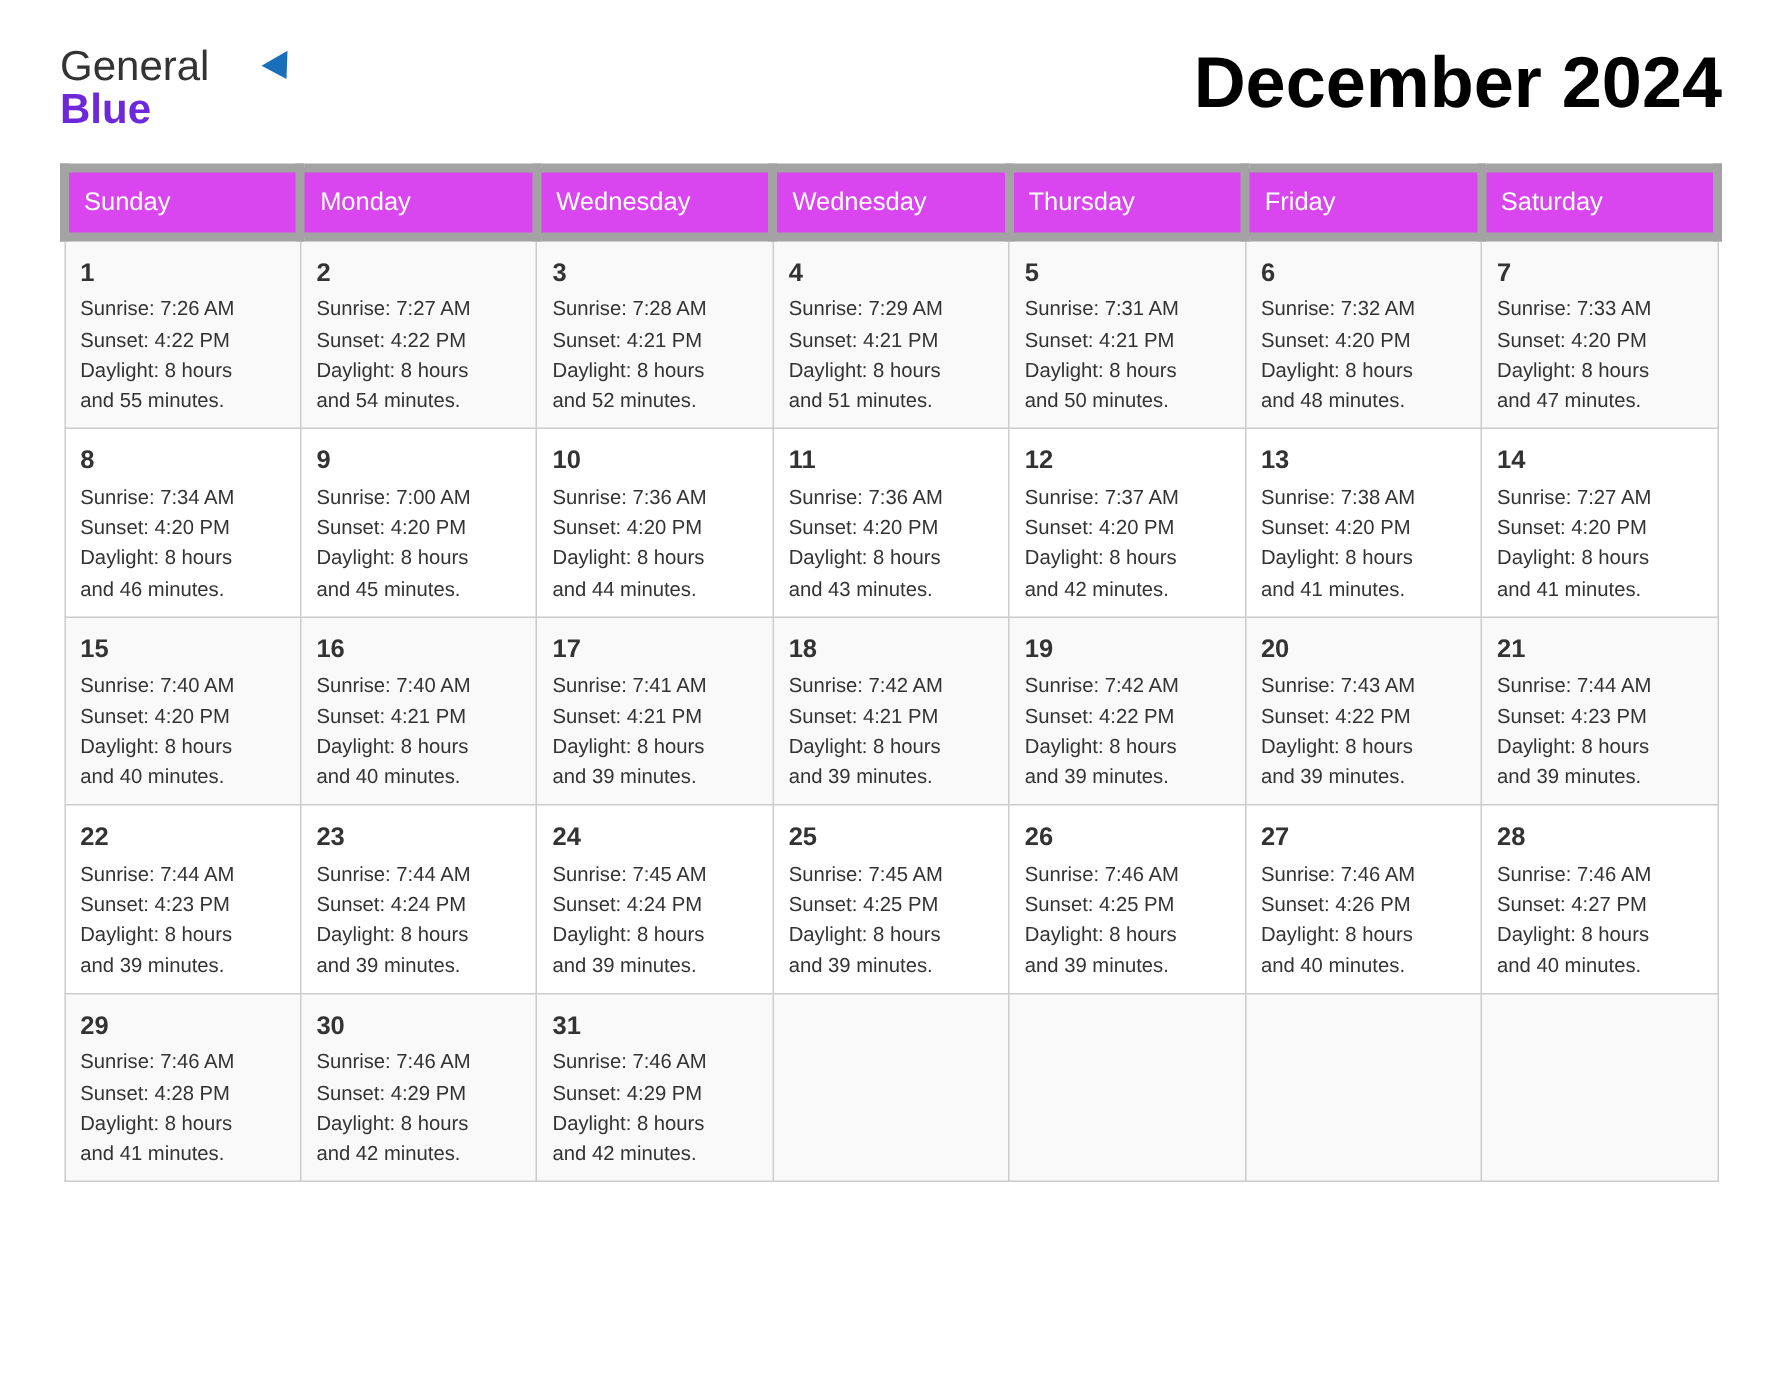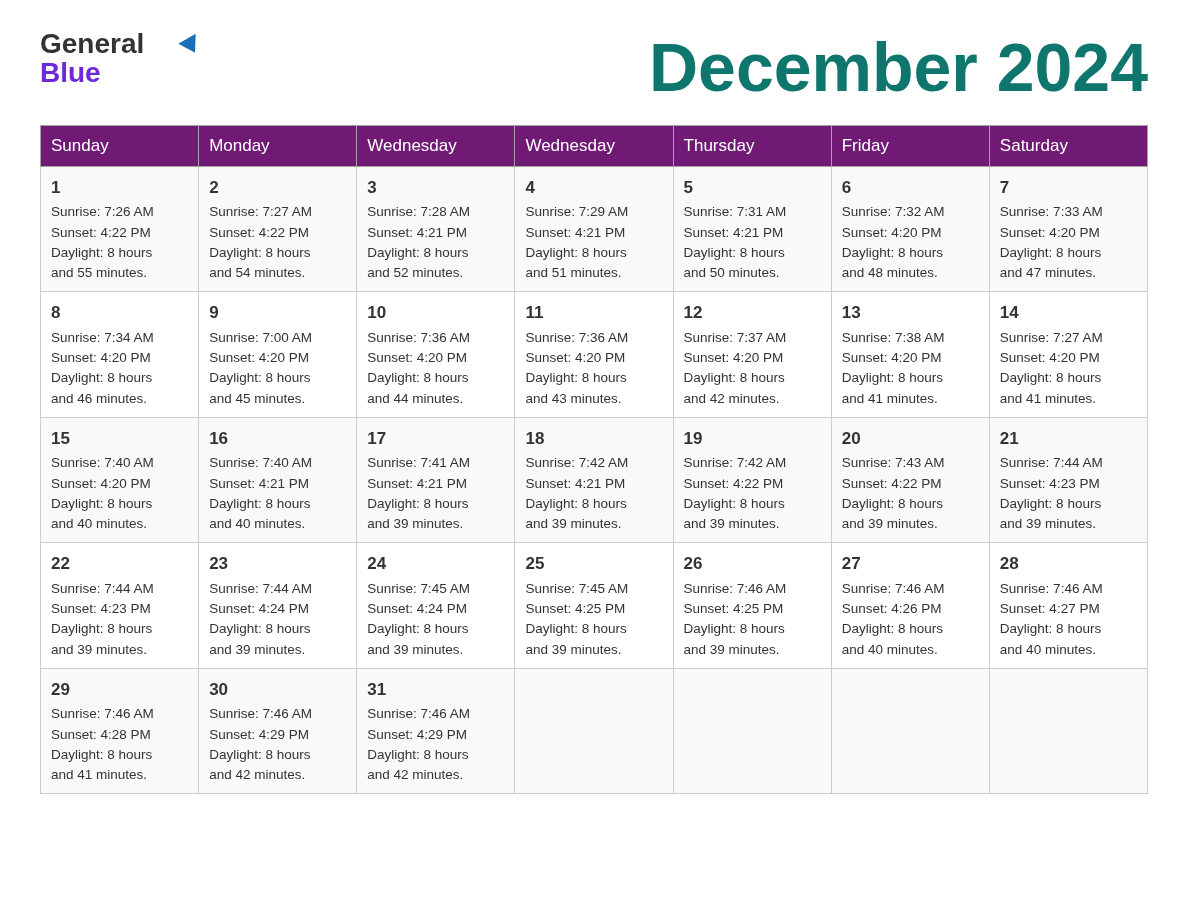--- a/index.html
+++ b/index.html
@@ -17,21 +17,21 @@
     }
     .logo {
       display: flex;
       flex-direction: column;
       align-items: flex-start;
     }
     .logo-text {
       display: flex;
       align-items: center;
       font-size: 28px;
-      font-weight: bold;
+      font-weight: normal;
       color: #333;
       line-height: 1;
       gap: 34px;
     }
     .logo-general { color: #333; }
     .logo-arrow {
       width: 0;
       height: 0;
       border-left: 10px solid transparent;
       border-right: 10px solid transparent;
@@ -44,43 +44,43 @@
       font-size: 28px;
       font-weight: bold;
       color: #6d28d9;
       margin-top: 0;
       line-height: 1.1;
     }
     .title-area {
       text-align: right;
     }
     .month-title {
-      font-size: 68px;
+      font-size: 48px;
       font-weight: bold;
-      color: #0f766e;
+      color: #000000;
       line-height: 1.1;
     }
     .location {
       font-size: 22px;
       color: #555;
       margin-top: 4px;
     }
     table {
       width: 100%;
       border-collapse: collapse;
       table-layout: fixed;
     }
     thead th {
-      background-color: #701a75;
+      background-color: #d946ef;
       color: #fff;
       padding: 10px 10px;
       font-size: 17px;
       font-weight: normal;
       text-align: left;
-      border: 1px solid #a3a3a3;
+      border: 6px solid #a3a3a3;
     }
     tbody td {
       vertical-align: top;
       padding: 8px 10px;
       border: 1px solid #ccc;
       font-size: 13.5px;
       line-height: 1.5;
       background: #fff;
       height: 110px;
     }

